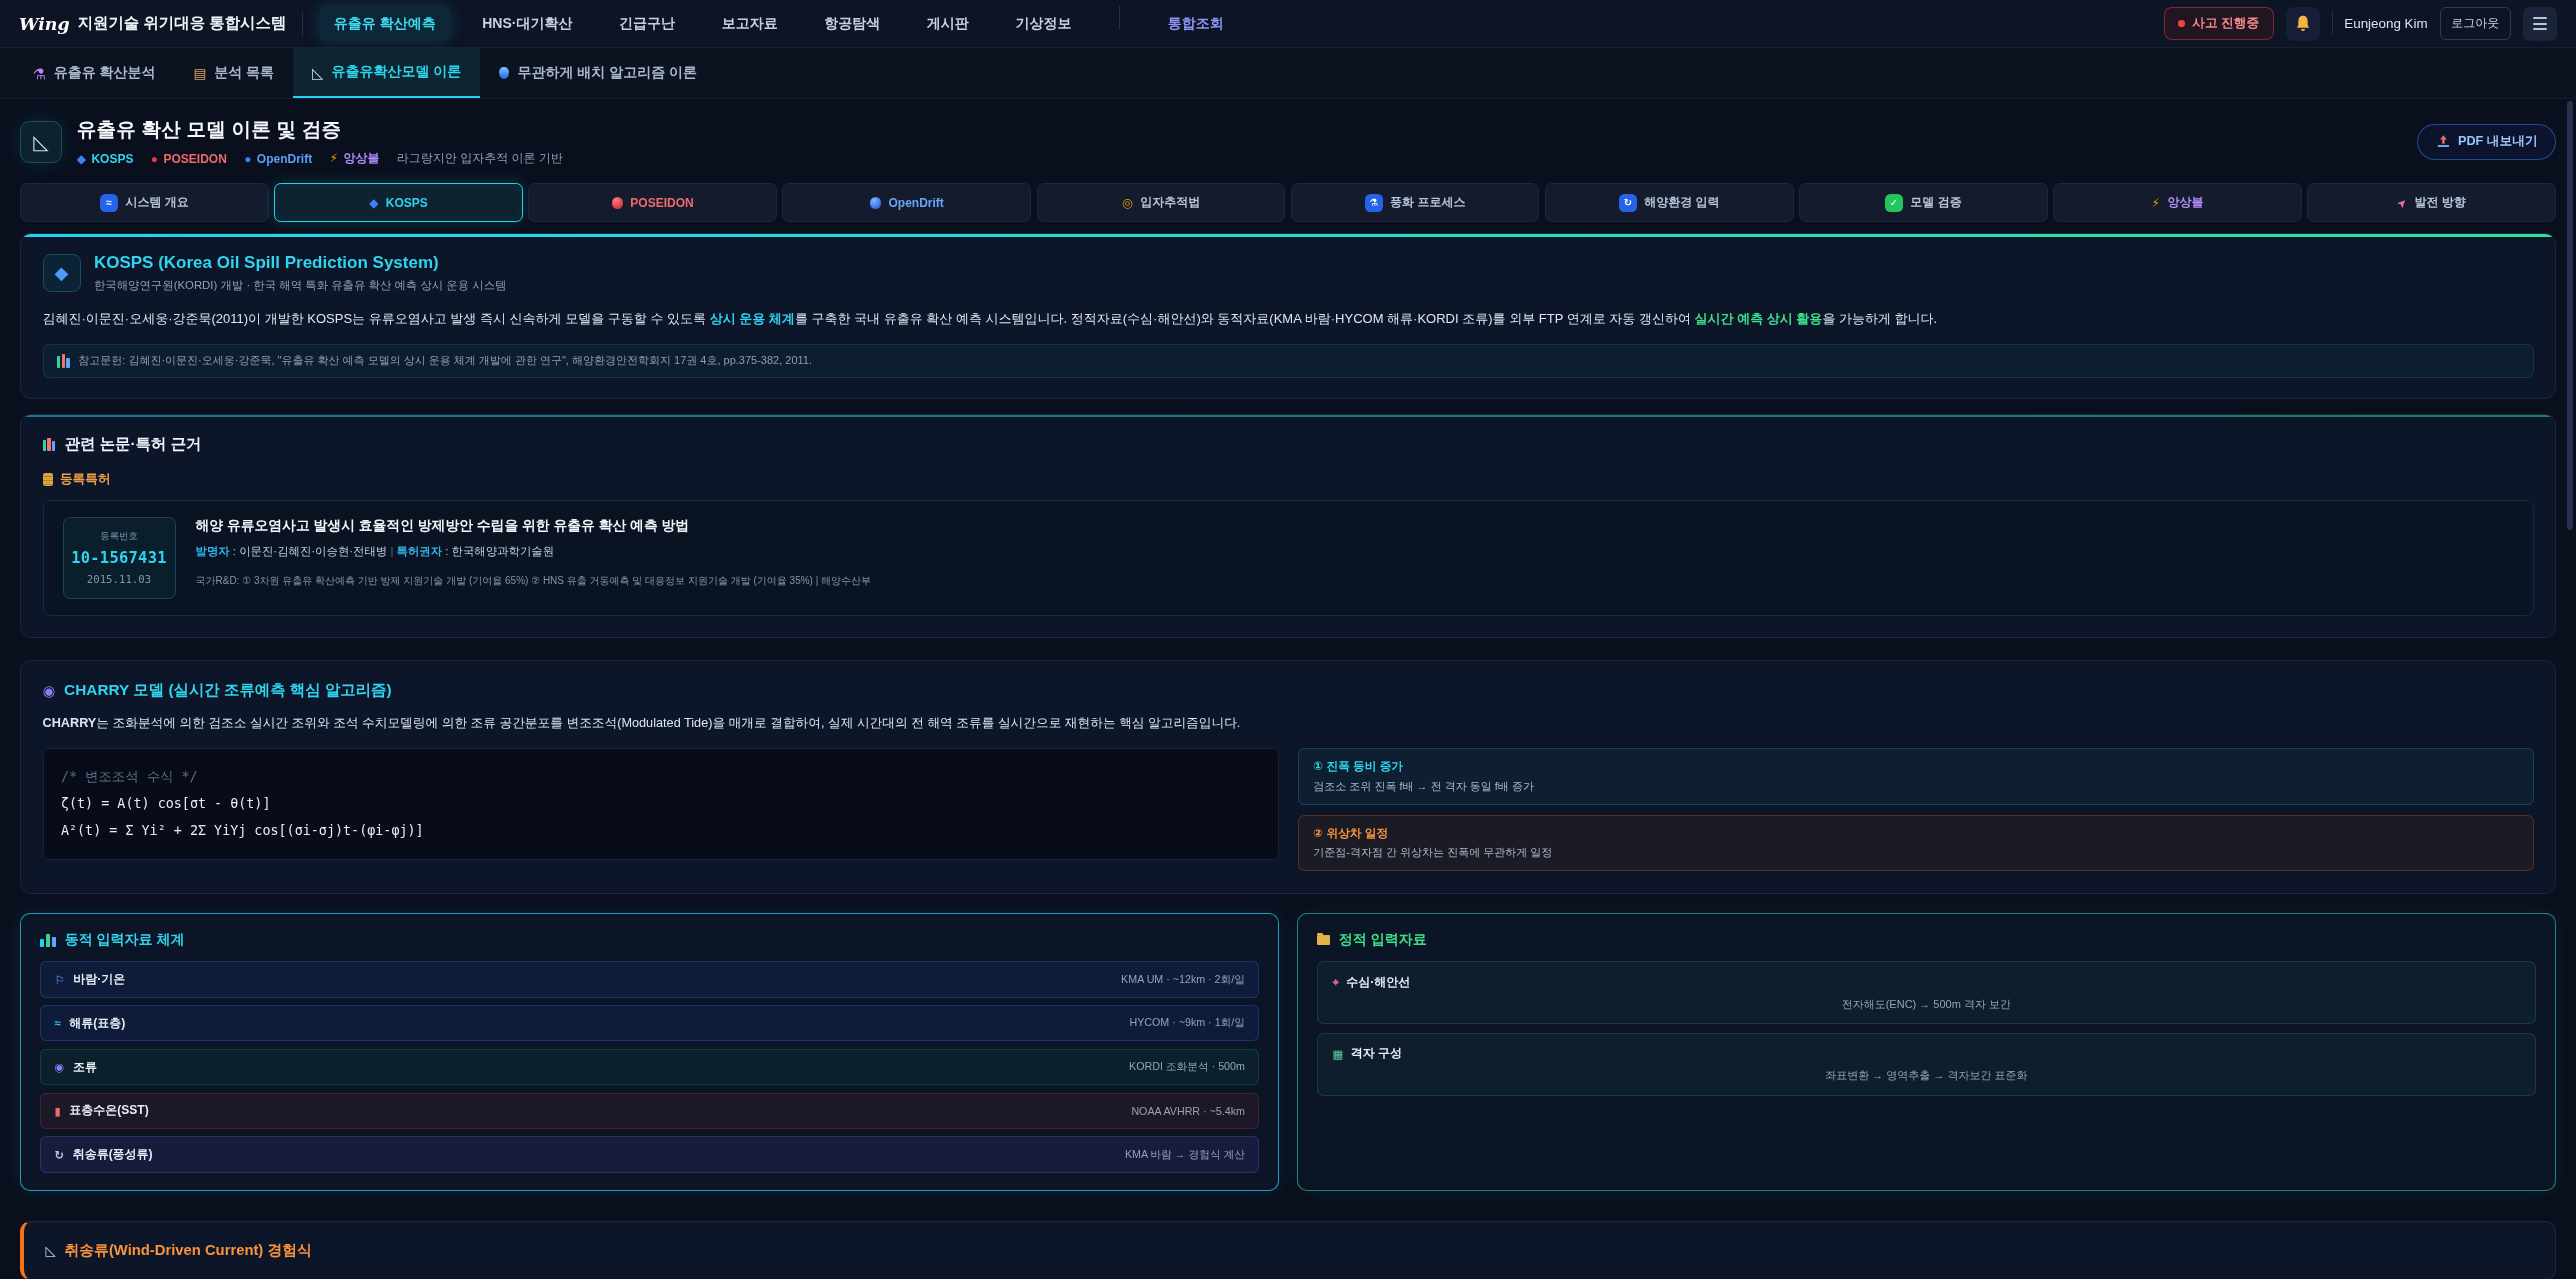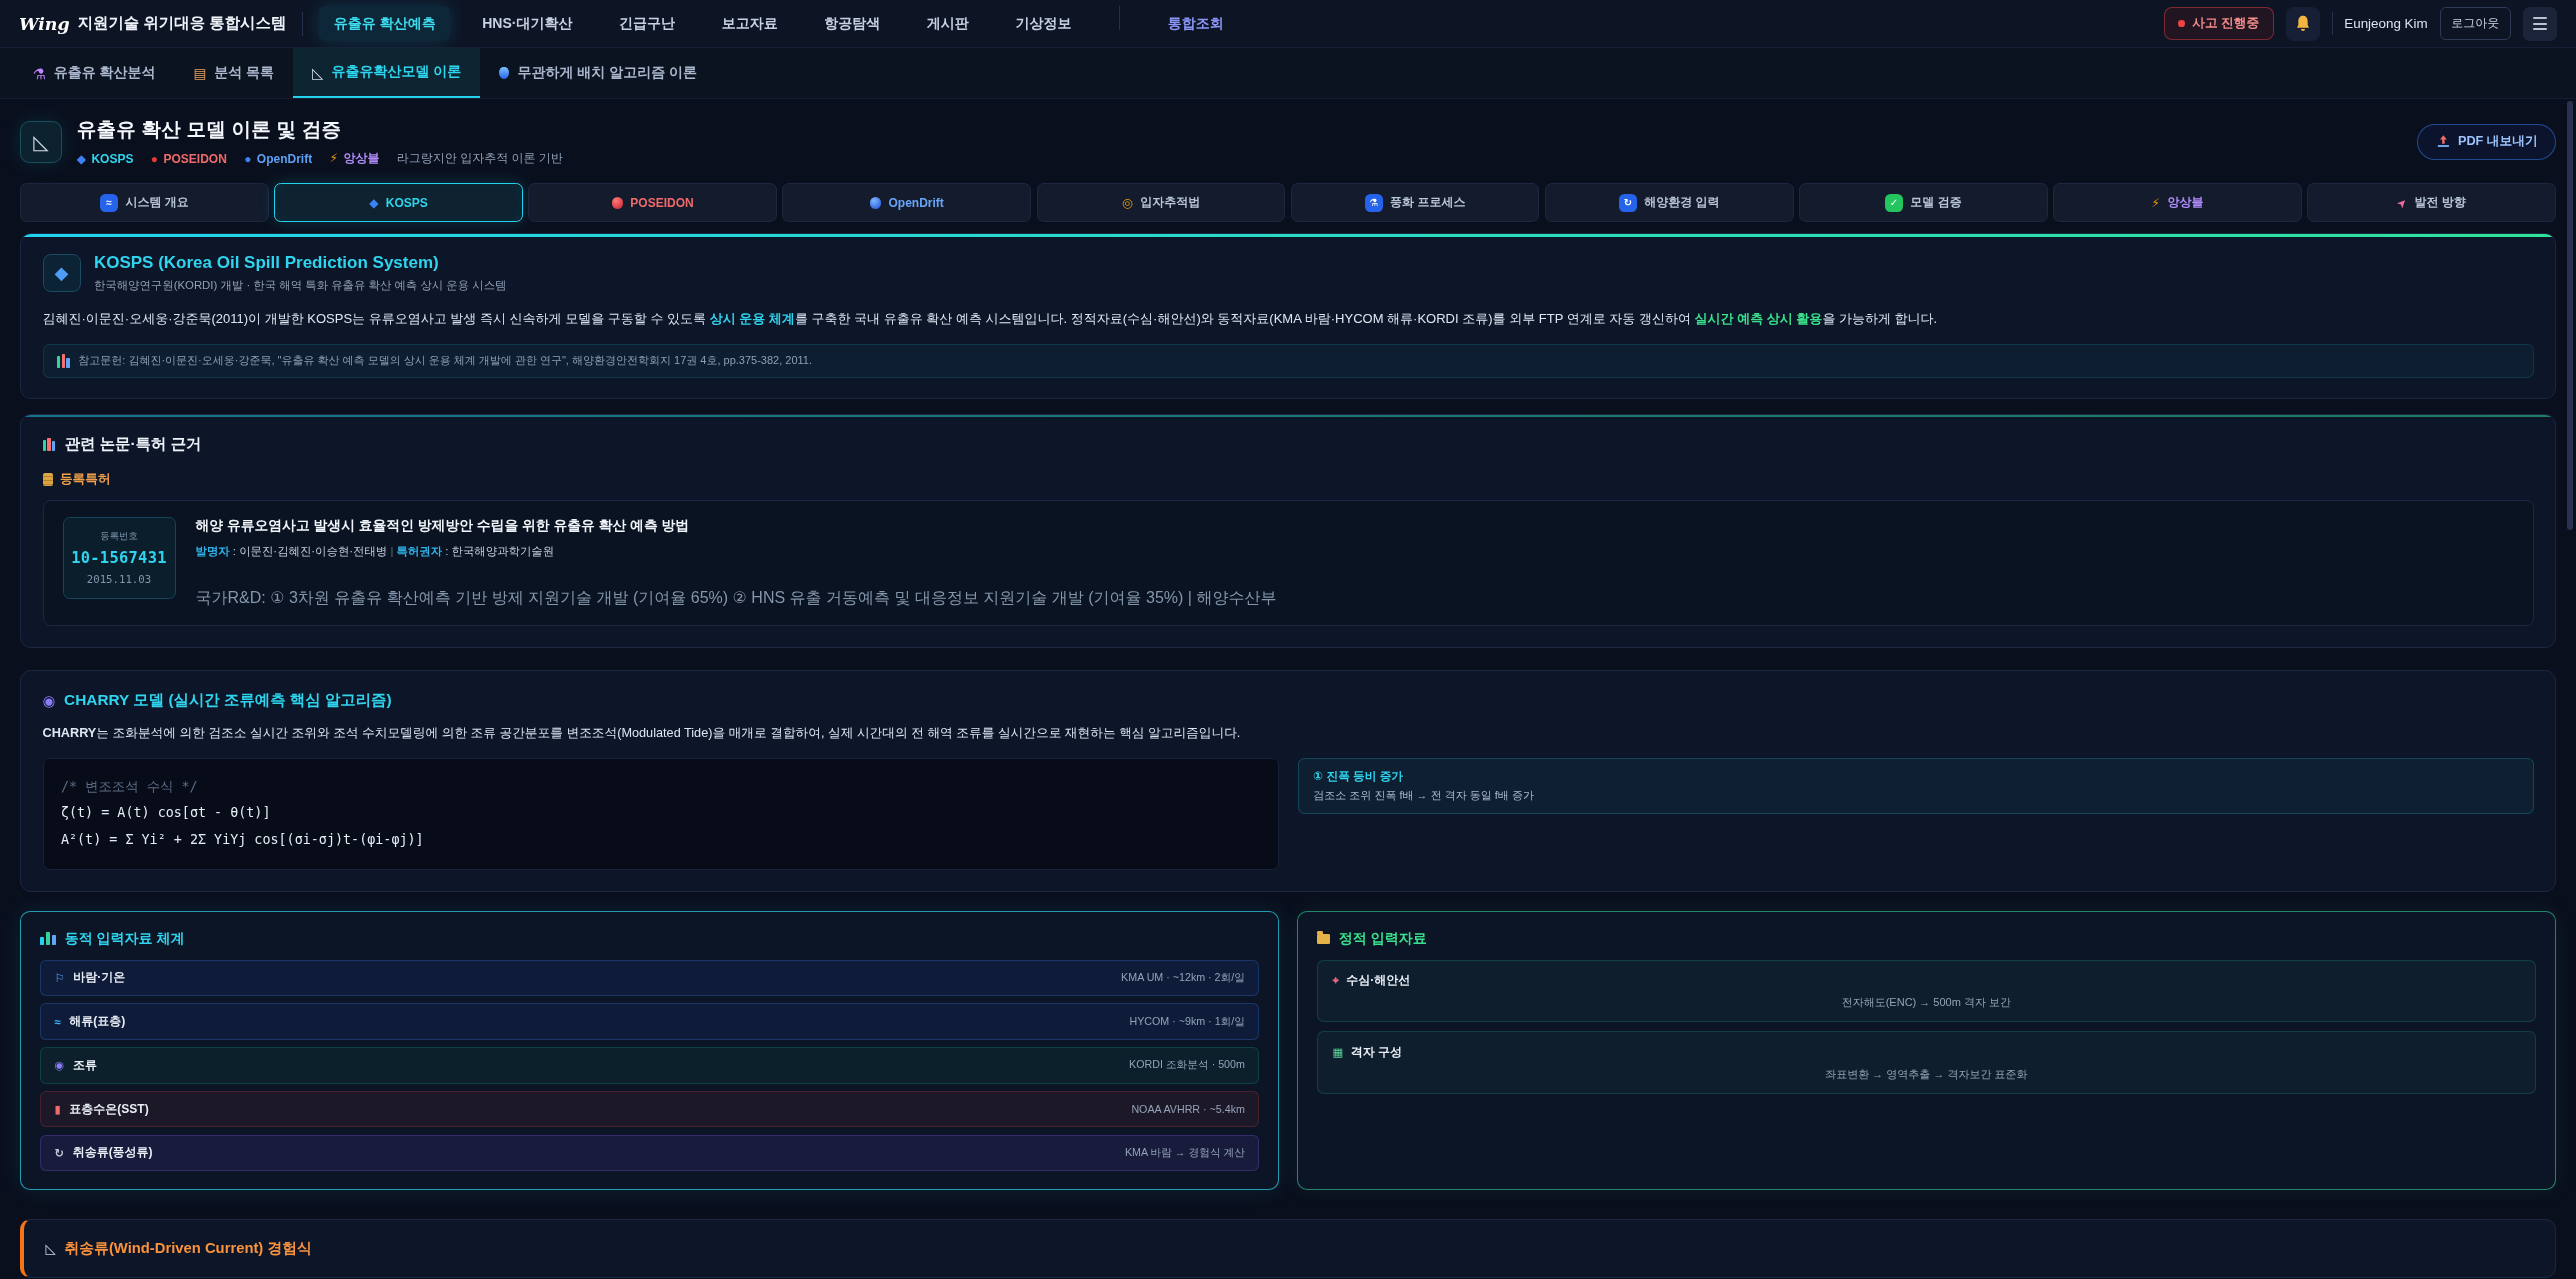--- a/index.html
+++ b/index.html
@@ -123,21 +123,21 @@
   .reg-label { color:#7b93a8; font-size:9.4px; }
   .reg-no { color:#2fd4ee; font-size:15.4px; font-weight:800; margin-top:6px; letter-spacing:0.3px; }
   .reg-date { color:#8396ab; font-size:10.7px; margin-top:6px; }
   .pat-title { font-size:13.8px; font-weight:800; color:#f2f6fb; }
   .pat-meta { margin-top:8.7px; font-size:11.4px; color:#c3cfdd; }
   .meta-key { color:#2fb3e8; font-weight:700; }
   .meta-sep { color:#5c6c82; }
   .pat-tags { margin-top:11.4px; display:flex; gap:10px; flex-wrap:wrap; }
   .tag { color:#35b6f0; font-size:10.7px; font-weight:700; background:rgba(56,189,248,.07);
     border:0.7px solid rgba(56,189,248,.22); padding:4.7px 11.4px; border-radius:5.4px; cursor:pointer; }
-  .pat-rnd { margin-top:29px; color:#8396ab; font-size:16px; }
+  .pat-rnd { margin-top:15px; color:#8396ab; font-size:10px; }
 
   .card.charry { margin-top:21.5px; padding:19px 21.5px 21.5px; }
   .charry-title { color:#2fd4ee; font-size:15.4px; font-weight:800; display:flex; gap:8.7px;
     align-items:center; }
   .spiral { color:#8b7cf8; font-size:14.8px; }
   .charry-desc { margin-top:12px; font-size:12.7px; color:#dde6f2; line-height:1.6; }
   .charry-cols { display:grid; grid-template-columns:1fr 1fr; gap:19px; margin-top:14.8px;
     align-items:start; }
   .codeblock { background:#070c18; border:0.7px solid #18223a; border-radius:6.7px;
     padding:14.8px 17.4px; font-family:"DejaVu Sans Mono",monospace; font-size:13.4px;
@@ -376,20 +376,24 @@
     <div class="codeblock">
       <div class="code-comment">/* 변조조석 수식 */</div>
       <div>ζ(t) = A(t) cos[σt - θ(t)]</div>
       <div>A²(t) = Σ Yi² + 2Σ YiYj cos[(σi-σj)t-(φi-φj)]</div>
     </div>
     <div>
       <div class="cnote blue">
         <div class="cnote-title">① 진폭 등비 증가</div>
         <div class="cnote-text">검조소 조위 진폭 f배 → 전 격자 동일 f배 증가</div>
       </div>
+      <div class="cnote orange">
+        <div class="cnote-title">② 위상차 일정</div>
+        <div class="cnote-text">기준점-격자점 간 위상차는 진폭에 무관하게 일정</div>
+      </div>
     </div>
   </div>
 </section>
 
 <div class="inputs-row">
   <section class="icard dyn">
     <div class="dyn-title">
       <span class="chartbars">
           <i class="c1"></i>
           <i class="c2"></i>

